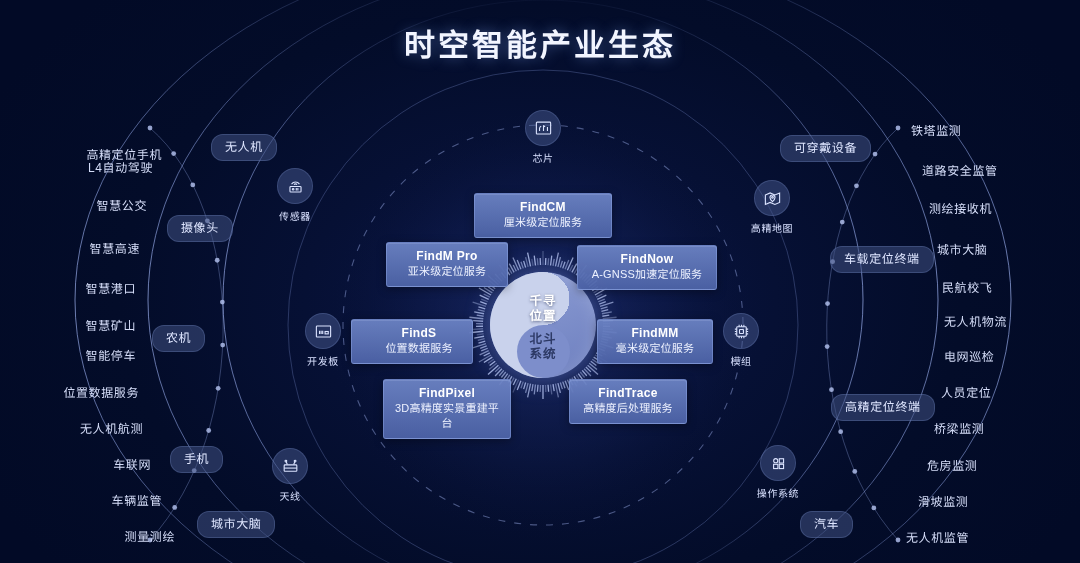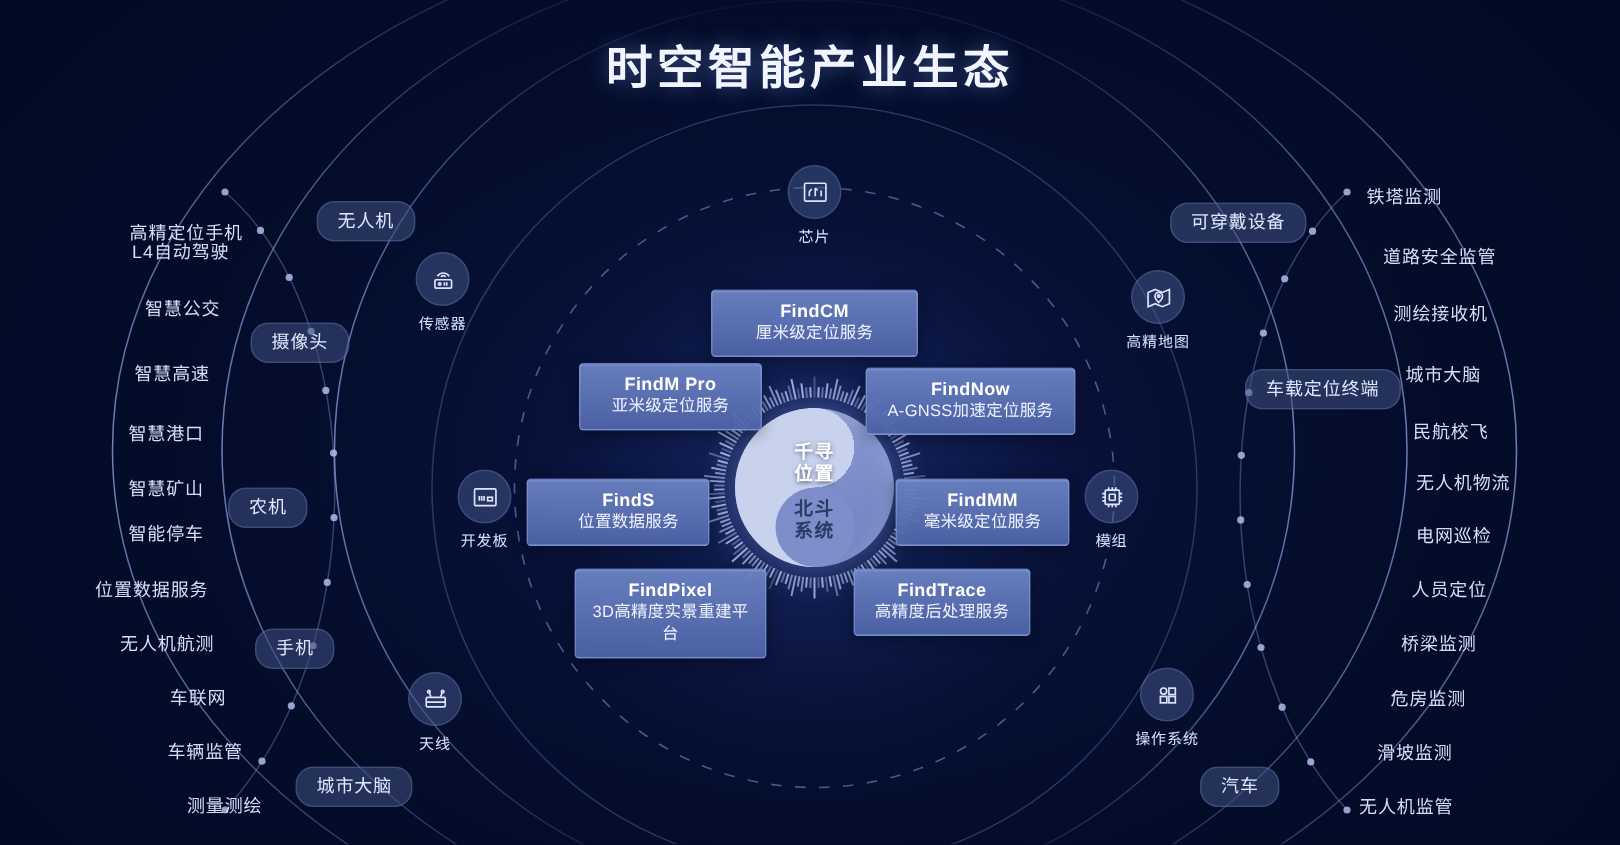--- a/index.html
+++ b/index.html
@@ -520,25 +520,26 @@
         <rect x="5.8" y="13" width="5.4" height="5.4"></rect>
         <rect x="13" y="13" width="5.4" height="5.4"></rect>
       </svg>
     </div>
     <div class="cap">操作系统</div>
   </div>
 
   <div class="pill" style="left:211px; top:134px;">无人机</div>
   <div class="pill" style="left:167px; top:215px;">摄像头</div>
   <div class="pill" style="left:152px; top:325px;">农机</div>
-  <div class="pill" style="left:170px; top:419px;text-align:center;">手机</div>
+  <div class="pill" style="left:170px; top:446px;text-align:center;">手机</div>
   <div class="pill" style="left:197px; top:511px;">城市大脑</div>
 
   <div class="pill" style="left:780px; top:135px;">可穿戴设备</div>
   <div class="pill" style="left:830px; top:246px;">车载定位终端</div>
+  <div class="pill" style="left:831px; top:394px;">高精定位终端</div>
   <div class="pill" style="left:800px; top:511px;">汽车</div>
 
   <div class="leaf r" style="right:918px; top:124px;margin-top:24px;">高精定位手机</div>
   <div class="leaf r" style="right:927px; top:161px;">L4自动驾驶</div>
   <div class="leaf r" style="right:933px; top:199px;">智慧公交</div>
   <div class="leaf r" style="right:940px; top:242px;">智慧高速</div>
   <div class="leaf r" style="right:944px; top:282px;">智慧港口</div>
   <div class="leaf r" style="right:944px; top:319px;">智慧矿山</div>
   <div class="leaf r" style="right:944px; top:349px;">智能停车</div>
   <div class="leaf r" style="right:941px; top:386px;">位置数据服务</div>

